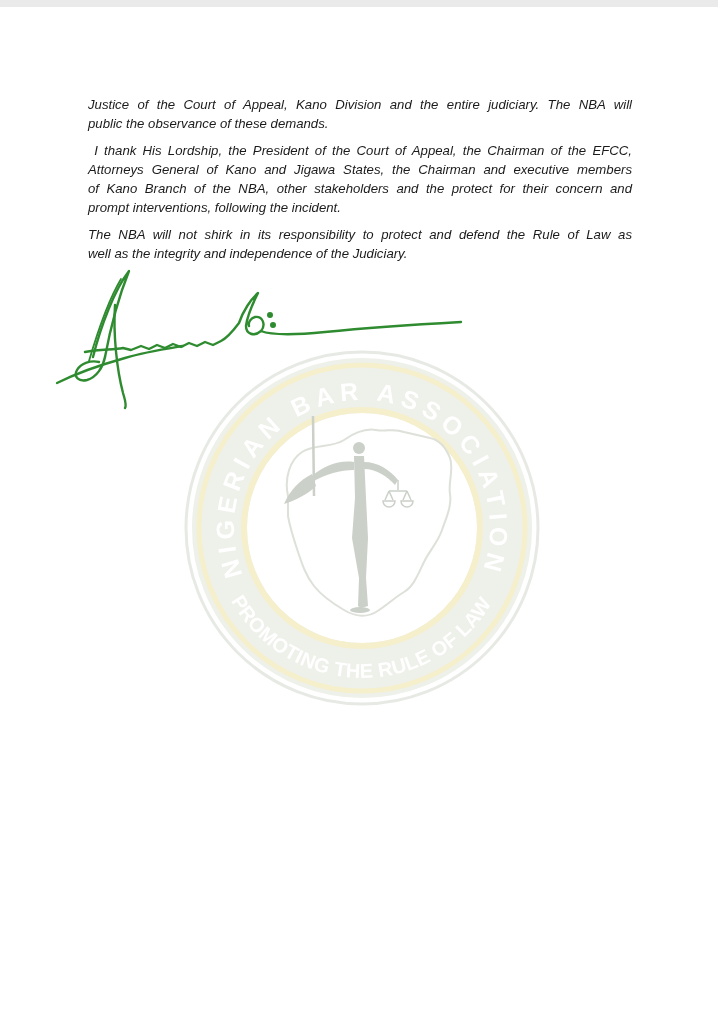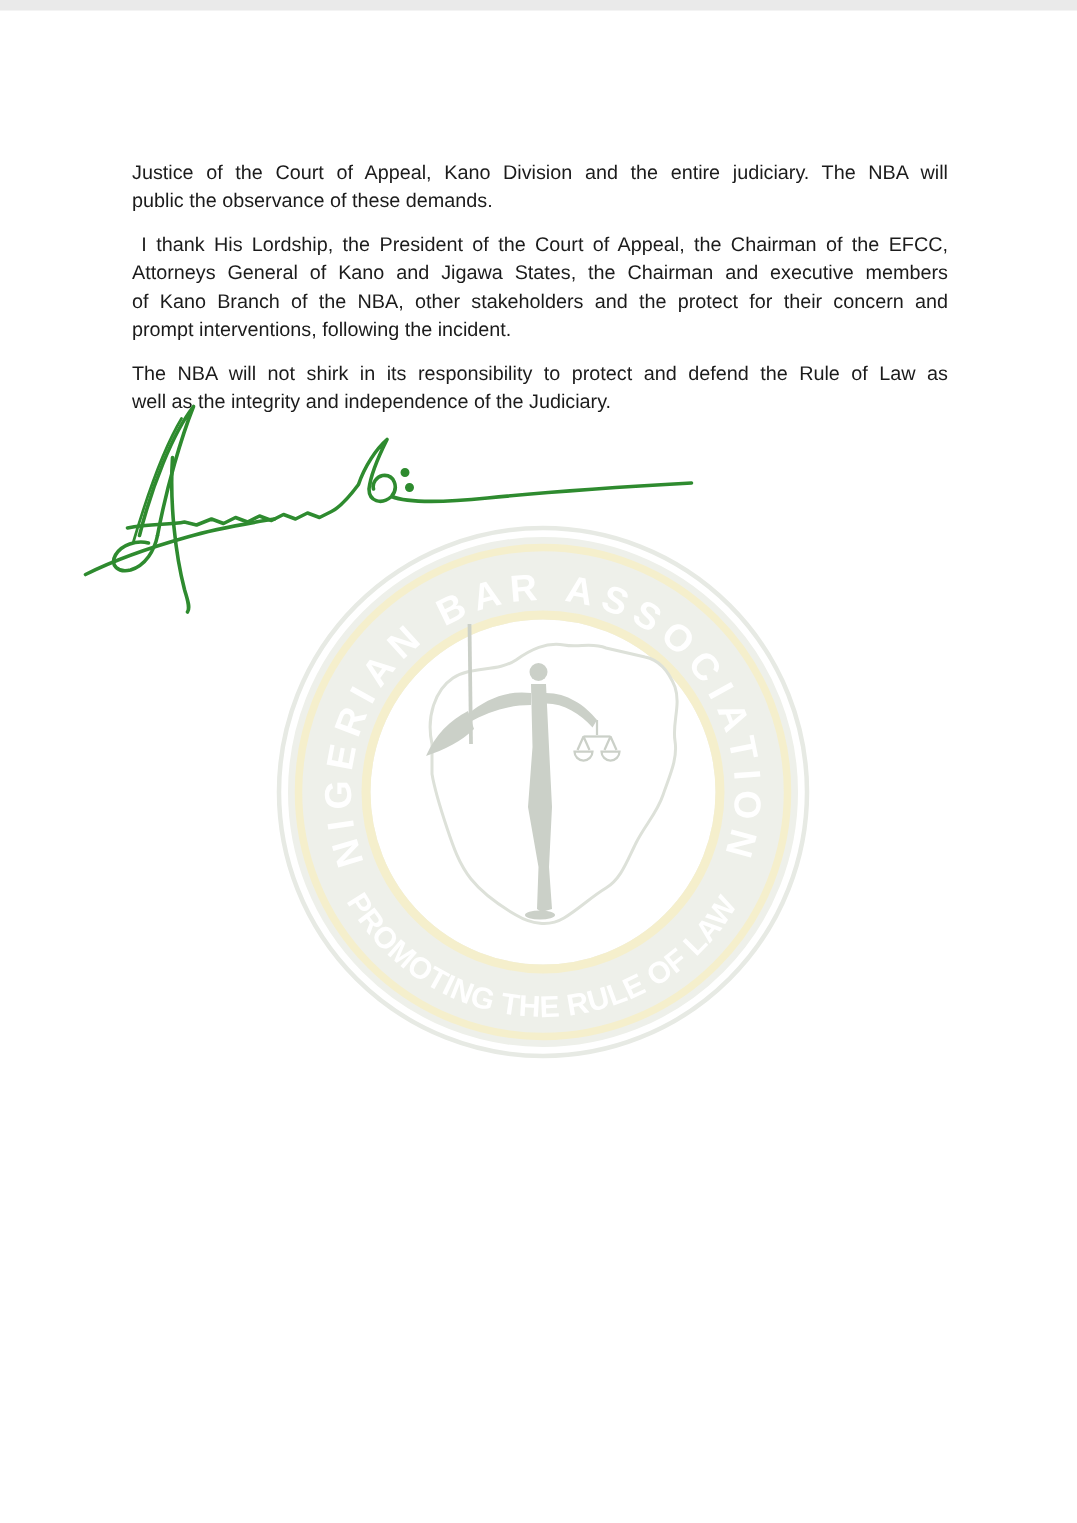--- a/index.html
+++ b/index.html
@@ -14,21 +14,21 @@
     position:absolute;left:0;top:0;width:718px;height:7px;
   }
   .content{
     position:relative;
     z-index:1;
     padding:95px 86px 0 88px;
     color:#1b1b1b;
     font-size:13.2px;
     line-height:19px;
   }
-  .para{margin:10px 0 8px 0;}
+  .para{margin:0 0 8px 0;font-style:italic;}
   .para .line{
     text-align:justify;
     text-align-last:justify;
     white-space:nowrap;
   }
   .para .line:last-child{
     text-align-last:left;
   }
   .signatory{
     margin-top:105px;

